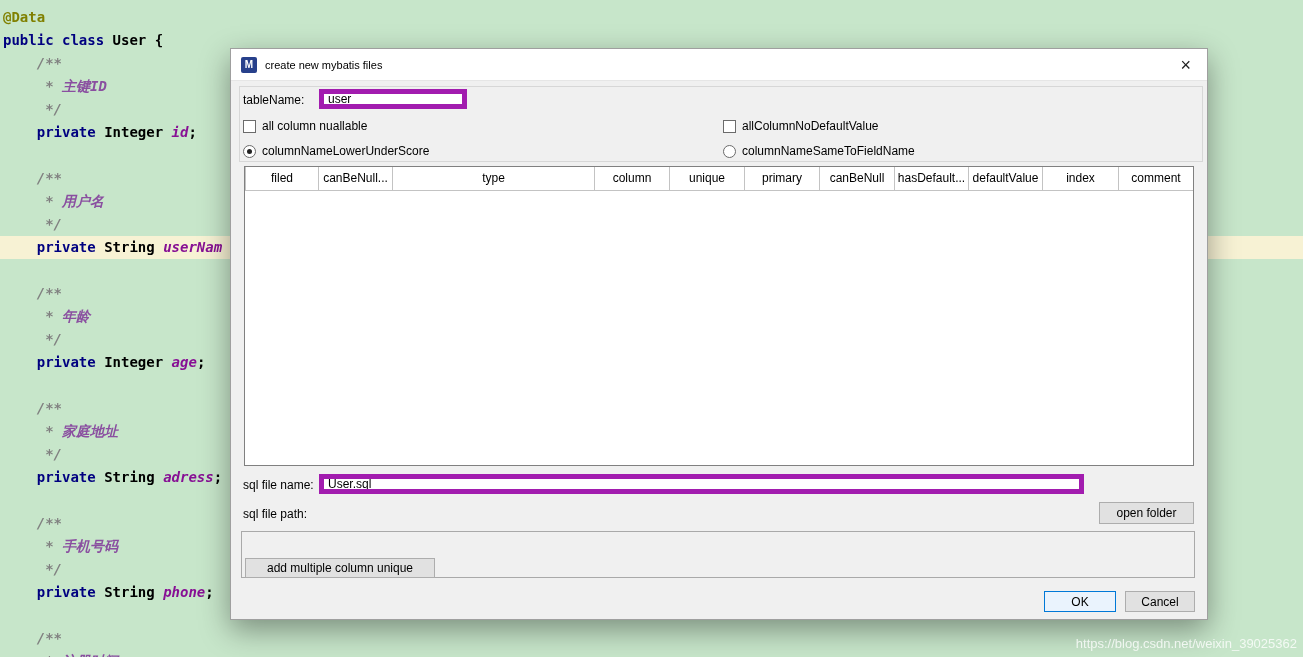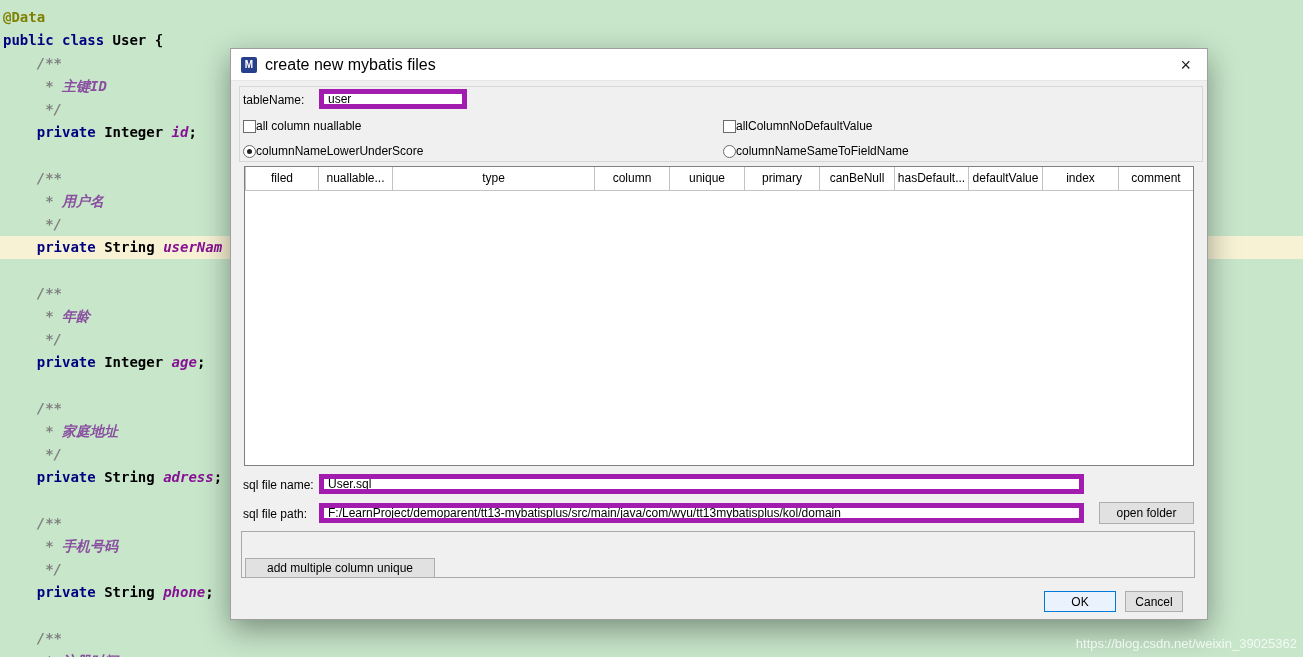--- a/index.html
+++ b/index.html
@@ -35,38 +35,38 @@
   }
   .titlebar {
     height:32px; background:#ffffff; display:flex; align-items:center;
     padding:0 10px; border-bottom:1px solid #e6e6e6;
   }
   .title-icon {
     width:16px; height:16px; background:#27408b; color:#fff; border-radius:2px;
     font-size:10px; font-weight:bold; display:flex; align-items:center; justify-content:center;
     margin-right:8px; flex:none;
   }
-  .title-text { font-size:16px; }
+  .title-text { font-size:11px; }
   .close-btn {
     margin-left:auto; font-size:18px; line-height:18px; color:#222;
     padding:0 6px; cursor:pointer;
   }
 
   .top-panel {
     position:absolute; left:8px; top:37px; width:964px; height:76px;
     border:1px solid #d7d7d7;
   }
   .lbl { position:absolute; font-size:12px; }
   input.txt {
     position:absolute; height:20px; border:5px solid #a21caf; background:#fff;
     font-size:12px; padding:1px 4px; font-family:"Liberation Sans",sans-serif;
   }
   #tablename-input { left:88px; top:40px; width:148px; }
 
-  .chk, .rad { position:absolute; display:flex; align-items:center; }
+  .chk, .rad { position:absolute; display:flex; align-items:center; gap:6px; }
   .cb {
     width:13px; height:13px; border:1px solid #6b6b6b; background:#fff;
     display:inline-block; position:relative; flex:none;
   }
   .rb {
     width:13px; height:13px; border:1px solid #6b6b6b; border-radius:50%;
     background:#fff; display:inline-block; position:relative; flex:none;
   }
   .rb.selected::after {
     content:""; position:absolute; left:3px; top:3px; width:5px; height:5px;
@@ -93,21 +93,21 @@
     display:flex; align-items:center; justify-content:center; cursor:pointer;
   }
   #open-folder-btn { left:868px; top:453px; width:95px; height:22px; }
   .group-box {
     position:absolute; left:10px; top:482px; width:954px; height:47px;
     border:1px solid #a9a9a9;
   }
   #add-index-btn  { left:14px; top:485px; width:182px; height:20px; }
   #add-unique-btn { left:14px; top:509px; width:190px; height:20px; }
   #ok-btn     { left:813px; top:542px; width:72px; height:21px; border:1px solid #0078d7; background:#eaf3fd; }
-  #cancel-btn { left:894px; top:542px; width:58px; height:21px; }
+  #cancel-btn { left:894px; top:542px; width:70px; height:21px; }
 
   
   #watermark {
     position:absolute; right:6px; bottom:6px; z-index:60;
     color:rgba(255,255,255,0.78); font-size:13px;
   }
 </style>
 </head>
 <body>
 
@@ -154,21 +154,21 @@
           <col style="width:75px">
           <col style="width:75px">
           <col style="width:74px">
         <col style="width:74px">
           <col style="width:76px">
           <col style="width:75px">
       </colgroup>
       <thead>
           <tr>
             <th>filed</th>
-            <th>nuallable...</th>
+            <th>canBeNull...</th>
             <th>type</th>
             <th>column</th>
             <th>unique</th>
             <th>primary</th>
             <th>canBeNull</th>
             <th>hasDefault...</th>
             <th>defaultValue</th>
             <th>index</th>
             <th>comment</th>
           </tr>
@@ -181,21 +181,20 @@
           <tr></tr>
           <tr></tr>
         </tbody>
     </table>
   </div>
 
   <span class="lbl" style="left:12px; top:429px;">sql file name:</span>
   <input class="txt" id="sqlname-input" value="User.sql" style="">
 
   <span class="lbl" style="left:12px; top:458px;">sql file path:</span>
-  <input class="txt" id="sqlpath-input" value="F:/LearnProject/demoparent/tt13-mybatisplus/src/main/java/com/wyu/tt13mybatisplus/kol/domain" style="">
   <div class="btn" id="open-folder-btn">open folder</div>
 
   <div class="group-box"></div>
   <div class="btn" id="add-unique-btn">add multiple column unique</div>
 
   <div class="btn" id="ok-btn">OK</div>
   <div class="btn" id="cancel-btn">Cancel</div>
 </div>
 
 <div id="watermark">https://blog.csdn.net/weixin_39025362</div>

